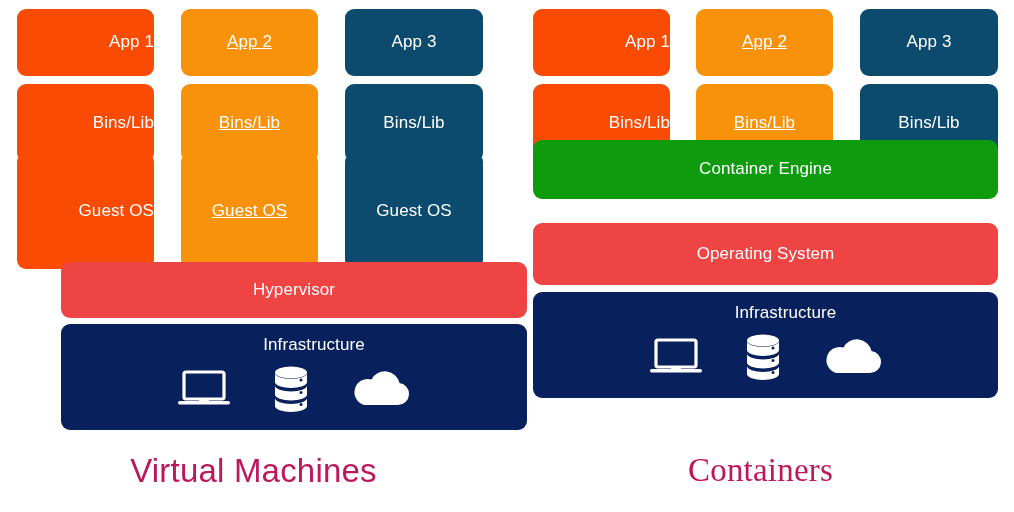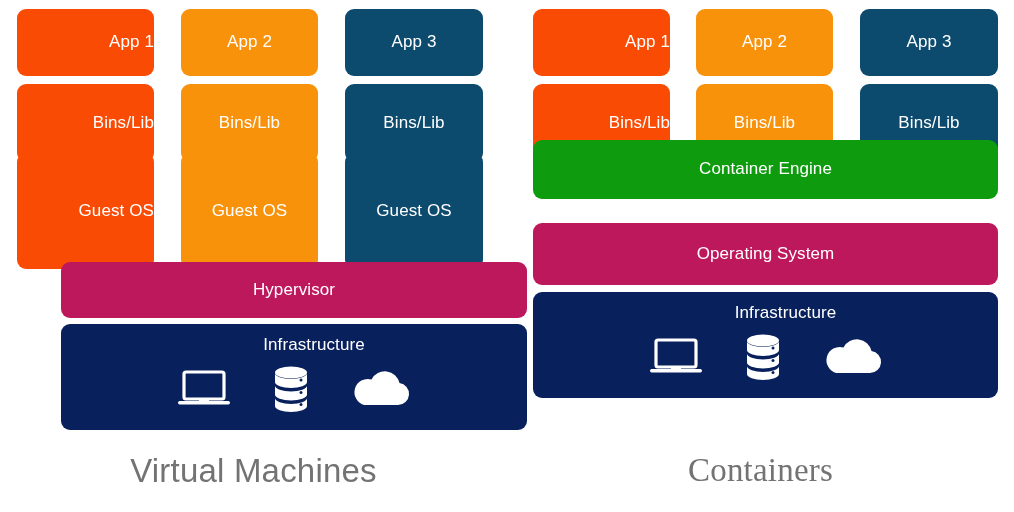--- a/index.html
+++ b/index.html
@@ -65,23 +65,23 @@
   .ct-col-2 { left: 189px; width: 137px; }
   .ct-col-3 { left: 353px; width: 138px; }
 
   .ct-wide      { left: 26px; width: 465px; }
   .row-engine   { top: 140px; height: 59px; }
   .row-os       { top: 223px; height: 62px; }
   .row-ct-infra { top: 292px; height: 106px; }
 
   
   .c-orange-red { background: #fa4b05; text-align: right; }
-  .c-orange     { background: #f7920a; }
+  .c-orange     { background: #f7920a; text-decoration: underline; }
   .c-teal       { background: #0c4a6e; }
-  .c-blue       { background: #be185d; }
+  .c-blue       { background: #ef4444; }
   .c-navy       { background: #08205c; }
   .c-green      { background: #0e9c0e; }
 
   .box-label {
     display: block;
     width: 100%;
   }
   .stacked .box-label {
     margin-top: 12px;
     font-size: 17px;
@@ -99,21 +99,21 @@
   .icon {
     display: block;
     line-height: 0;
   }
 
   .panel-caption {
     position: absolute;
     left: 0;
     width: 100%;
     text-align: center;
-    color: #737373;
+    color: #be185d;
     font-size: 33px;
     font-weight: 400;
     letter-spacing: 0.2px;
   }
   #vm-caption { top: 452px; }
   #ct-caption { top: 452px; font-family: Liberation Serif, serif; }
 </style>
 </head>
 <body>
 

